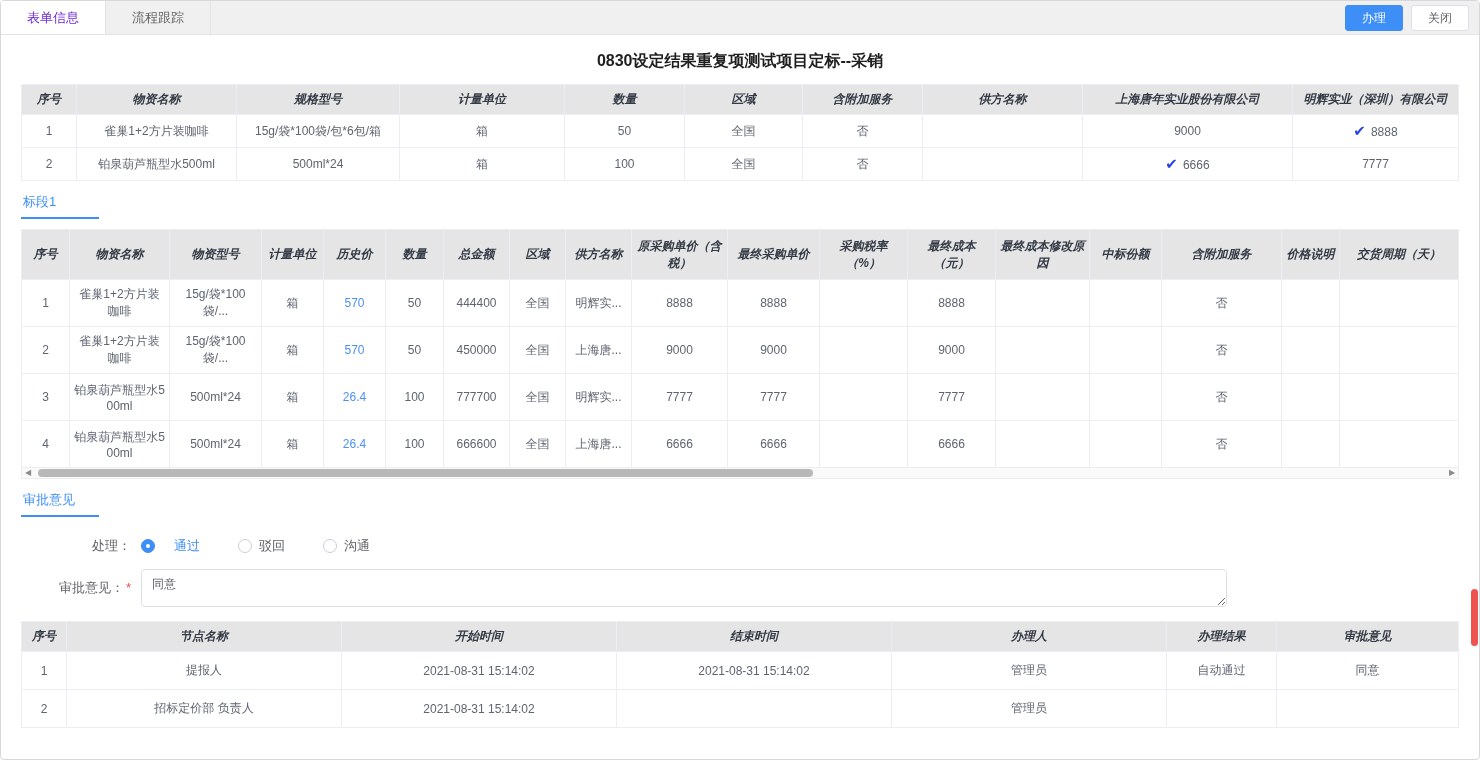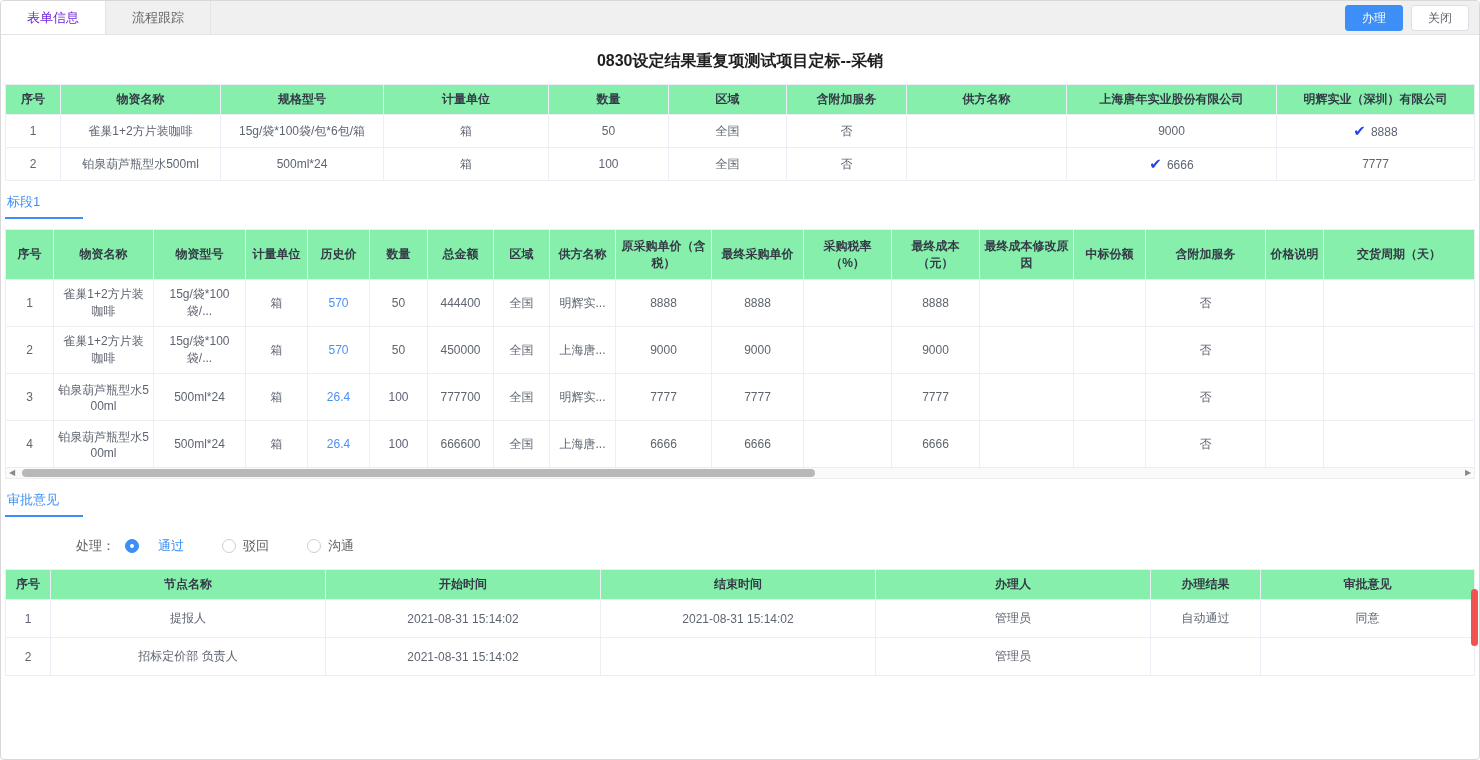--- a/index.html
+++ b/index.html
@@ -12,25 +12,25 @@
   
   .tabbar { display:flex; align-items:stretch; height:34px; background:#f0f0f0; border-bottom:1px solid #e4e4e4; }
   .tab { padding:0 26px; line-height:33px; font-size:13px; color:#666; cursor:pointer; border-right:1px solid #e4e4e4; }
   .tab.active { background:#fff; color:#6d28d9; border-right:1px solid #e4e4e4; }
   .tabbar .spacer { flex:1; }
   .btn { height:26px; margin:4px 4px 0 4px; padding:0 16px; font-size:12px; border-radius:3px; cursor:pointer;
          border:1px solid #dcdfe6; background:#fff; color:#606266; }
   .btn.primary { background:#3d8ef7; border-color:#3d8ef7; color:#fff;text-align:right; }
   .btn.close { margin-right:10px; }
   
-  .content { padding:0 4px; }
+  .content { padding:0 20px; }
   .title { text-align:center; font-size:16px; font-weight:bold; color:#1f1f1f; margin:16px 0 12px; }
   table { width:100%; border-collapse:collapse; table-layout:fixed; font-size:12px; color:#5e6470; }
   th, td { border:1px solid #ebeef5; text-align:center; vertical-align:middle; padding:2px 4px; word-break:break-all; }
-  th { background:#86efac; color:#333a45; font-weight:bold; }
+  th { background:#e5e5e5; color:#333a45; font-weight:bold;font-style:italic; }
   .t1 th { height:30px; }
   .t1 td { height:33px; }
   .t2 th { height:50px; }
   .t2 td { height:47px; }
   .t3 th { height:30px; }
   .t3 td { height:38px; }
   
   .t1 th:nth-child(1){width:55px}.t1 th:nth-child(2){width:160px}.t1 th:nth-child(3){width:163px}
   .t1 th:nth-child(4){width:165px}.t1 th:nth-child(5){width:120px}.t1 th:nth-child(6){width:118px}
   .t1 th:nth-child(7){width:120px}.t1 th:nth-child(8){width:160px}.t1 th:nth-child(9){width:210px}
@@ -257,20 +257,26 @@
       <span class="radio-item">
         <span class="radio"></span>
         <span class="radio-label">驳回</span>
       </span>
       <span class="radio-item">
         <span class="radio"></span>
         <span class="radio-label">沟通</span>
       </span>
     </div>
 
+    <div class="form-row">
+      <div class="form-label">
+        <span>审批意见：</span><span class="required">*</span>
+      </div>
+      <textarea class="comment-box" style="">同意</textarea>
+    </div>
 
     <table class="t3">
         <thead>
           <tr>
             <th>序号</th>
             <th>节点名称</th>
             <th>开始时间</th>
             <th>结束时间</th>
             <th>办理人</th>
             <th>办理结果</th>

